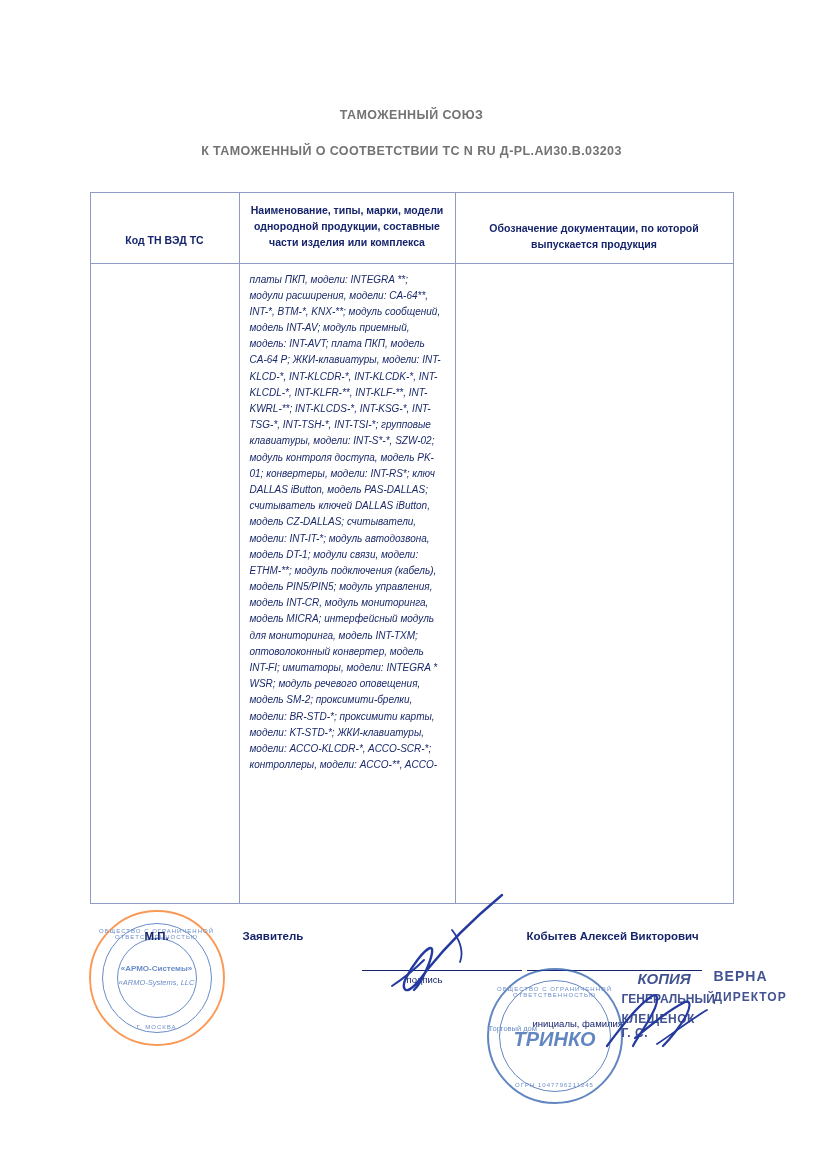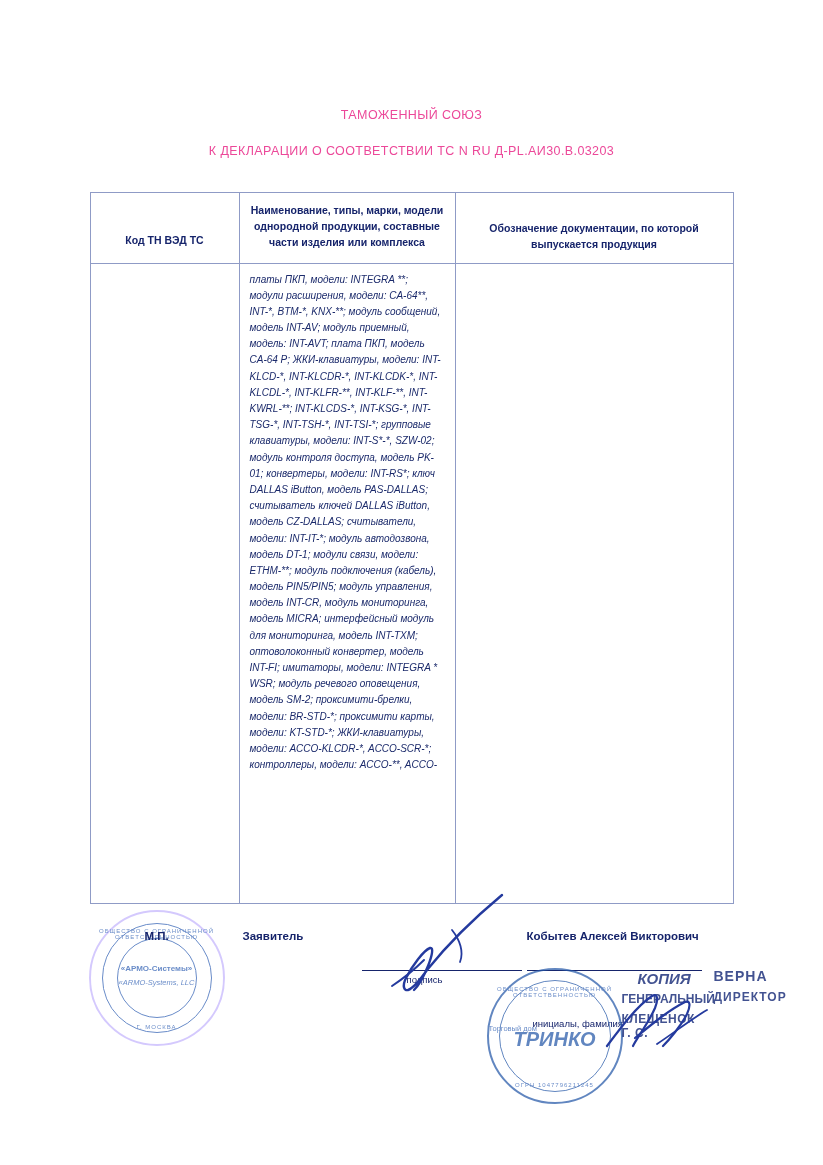--- a/index.html
+++ b/index.html
@@ -20,24 +20,24 @@
     width: 823px;
     height: 1165px;
     box-sizing: border-box;
     padding: 0;
   }
   .header {
     text-align: center;
     padding-top: 108px;
   }
   .header .line {
-    font-weight: normal;
+    font-weight: bold;
     font-size: 12.5px;
     letter-spacing: 0.4px;
-    color: #ec4899;
+    color: #737373;
     margin-bottom: 22px;
   }
   .header .line.l2 { margin-bottom: 22px; }
   .header .line.l3 { margin-bottom: 0; }
 
   table.doc {
     border-collapse: collapse;
     margin: 34px auto 0 auto;
     width: 640px;
     table-layout: fixed;
@@ -138,21 +138,21 @@
     top: 56px;
     font-size: 9.5px;
     color: #16246b;
     margin-top: 44px;
   }
 
   
   .stamp {
     position: absolute;
     border-radius: 50%;
-    border: 2px solid #c4b5fd;
+    border: 2px solid #f97316;
     color: #2f5fb3;
     opacity: 0.72;
   }
   .stamp.left {
     left: 22px;
     top: -8px;
     width: 132px;
     height: 132px;
   }
   .stamp.left .inner {
@@ -270,21 +270,21 @@
     pointer-events: none;
   }
 </style>
 </head>
 <body>
 
 <div class="page">
 
   <div class="header">
     <div class="line l1">ТАМОЖЕННЫЙ СОЮЗ</div>
-    <div class="line l3">К ДЕКЛАРАЦИИ О СООТВЕТСТВИИ ТС N RU Д-PL.АИ30.В.03203</div>
+    <div class="line l3">К ТАМОЖЕННЫЙ О СООТВЕТСТВИИ ТС N RU Д-PL.АИ30.В.03203</div>
   </div>
 
   <table class="doc">
     <tbody>
       <tr class="head-row">
         <td class="col1">
           <div class="th-cell c1">Код ТН ВЭД ТС</div>
         </td>
         <td class="col2">
           <div class="th-cell mid c2">Наименование, типы, марки, модели однородной продукции, составные части изделия или комплекса</div>

